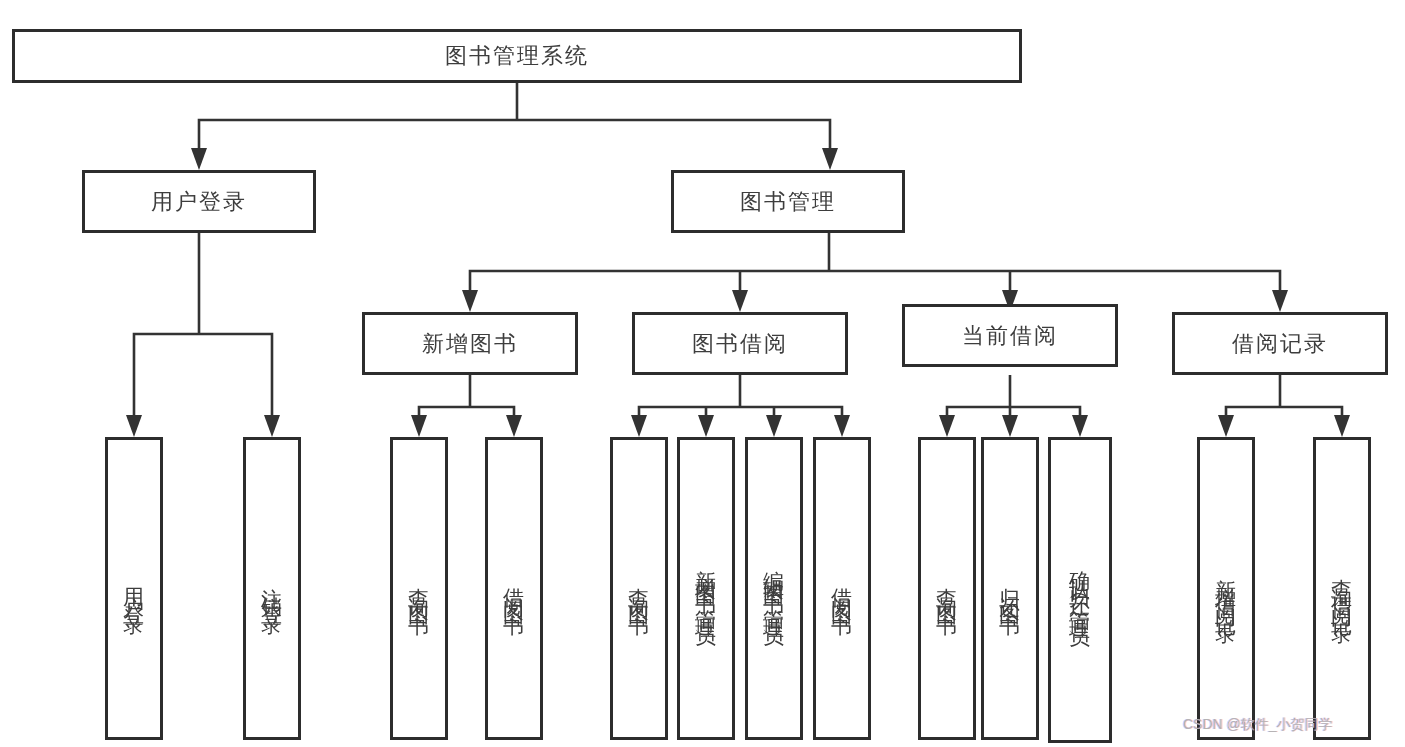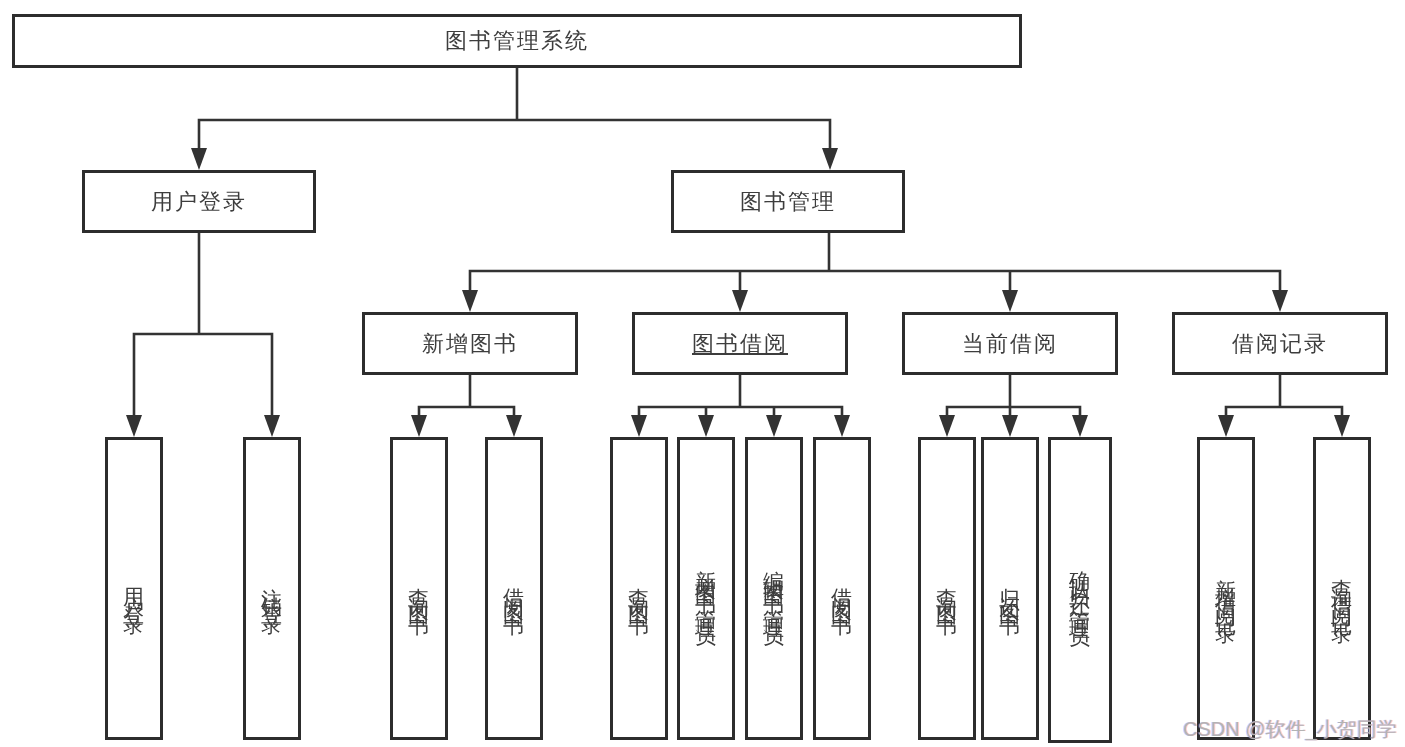--- a/index.html
+++ b/index.html
@@ -59,21 +59,21 @@
     text-orientation: mixed;
     font-size: 21px;
     letter-spacing: 9px;
     color: var(--text);
     line-height: 1;
   }
   .watermark {
     position: absolute;
     left: 1183px;
     top: 716px;
-    font-size: 20px;
+    font-size: 14px;
     color: var(--watermark);
     white-space: nowrap;
     text-shadow: 1px 0 rgba(255,120,120,0.35), -1px 0 rgba(120,120,255,0.35);
     z-index: 5;
   }
 </style>
 </head>
 <body>
 
 <div class="stage">
@@ -121,38 +121,38 @@
       <polygon points="1072,415 1088,415 1080,437"></polygon>
     </g>
 
     <g>
       <path d="M1280,375 V407 M1226,419 V407 H1342 V419"></path>
       <polygon points="1218,415 1234,415 1226,437"></polygon>
       <polygon points="1334,415 1350,415 1342,437"></polygon>
     </g>
   </svg>
 
-  <div class="box" style="left:12px; top:14px; width:1010px; height:54px;">
+  <div class="box" style="left:12px; top:29px; width:1010px; height:54px;">
     <span class="h-label">图书管理系统</span>
   </div>
 
   <div class="box" style="left:82px; top:170px; width:234px; height:63px;">
     <span class="h-label">用户登录</span>
   </div>
   <div class="box" style="left:671px; top:170px; width:234px; height:63px;">
     <span class="h-label">图书管理</span>
   </div>
 
   <div class="box" style="left:362px; top:312px; width:216px; height:63px;">
     <span class="h-label">新增图书</span>
   </div>
-  <div class="box" style="left:632px; top:312px; width:216px; height:63px;text-decoration:underline;">
+  <div class="box" style="left:632px; top:312px; width:216px; height:63px;">
     <span class="h-label">图书借阅</span>
   </div>
-  <div class="box" style="left:902px; top:312px; width:216px; height:63px;">
+  <div class="box" style="left:902px; top:304px; width:216px; height:63px;">
     <span class="h-label">当前借阅</span>
   </div>
   <div class="box" style="left:1172px; top:312px; width:216px; height:63px;">
     <span class="h-label">借阅记录</span>
   </div>
 
   <div class="box" style="left:105px; top:437px; width:58px; height:303px;">
     <span class="v-label">用户登录</span>
   </div>
   <div class="box" style="left:243px; top:437px; width:58px; height:303px;">

